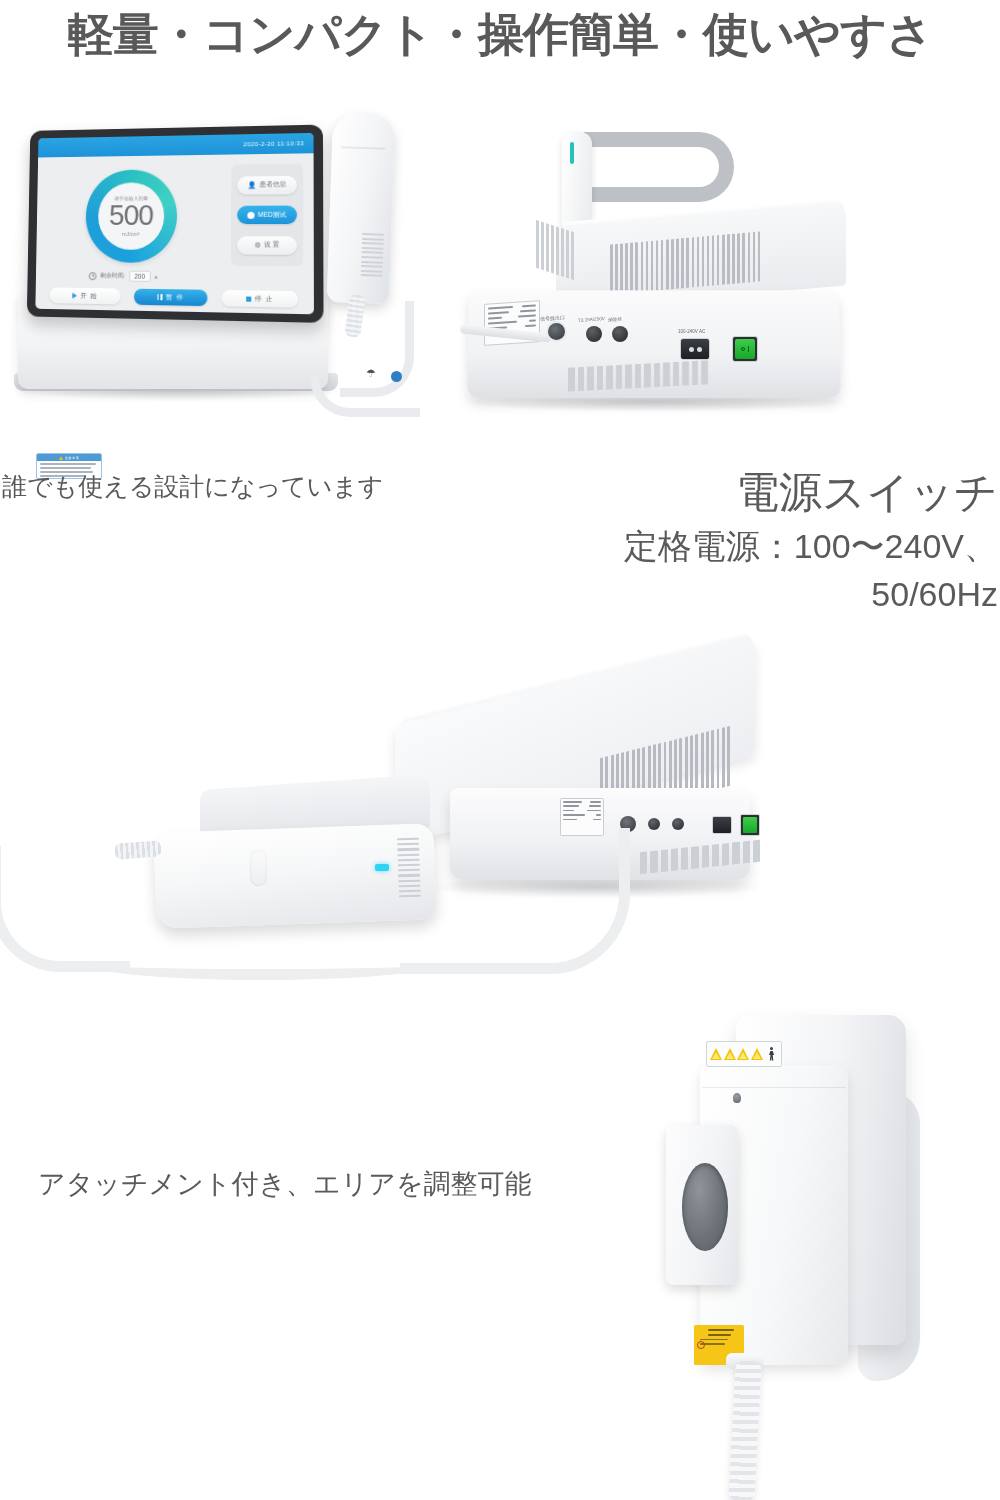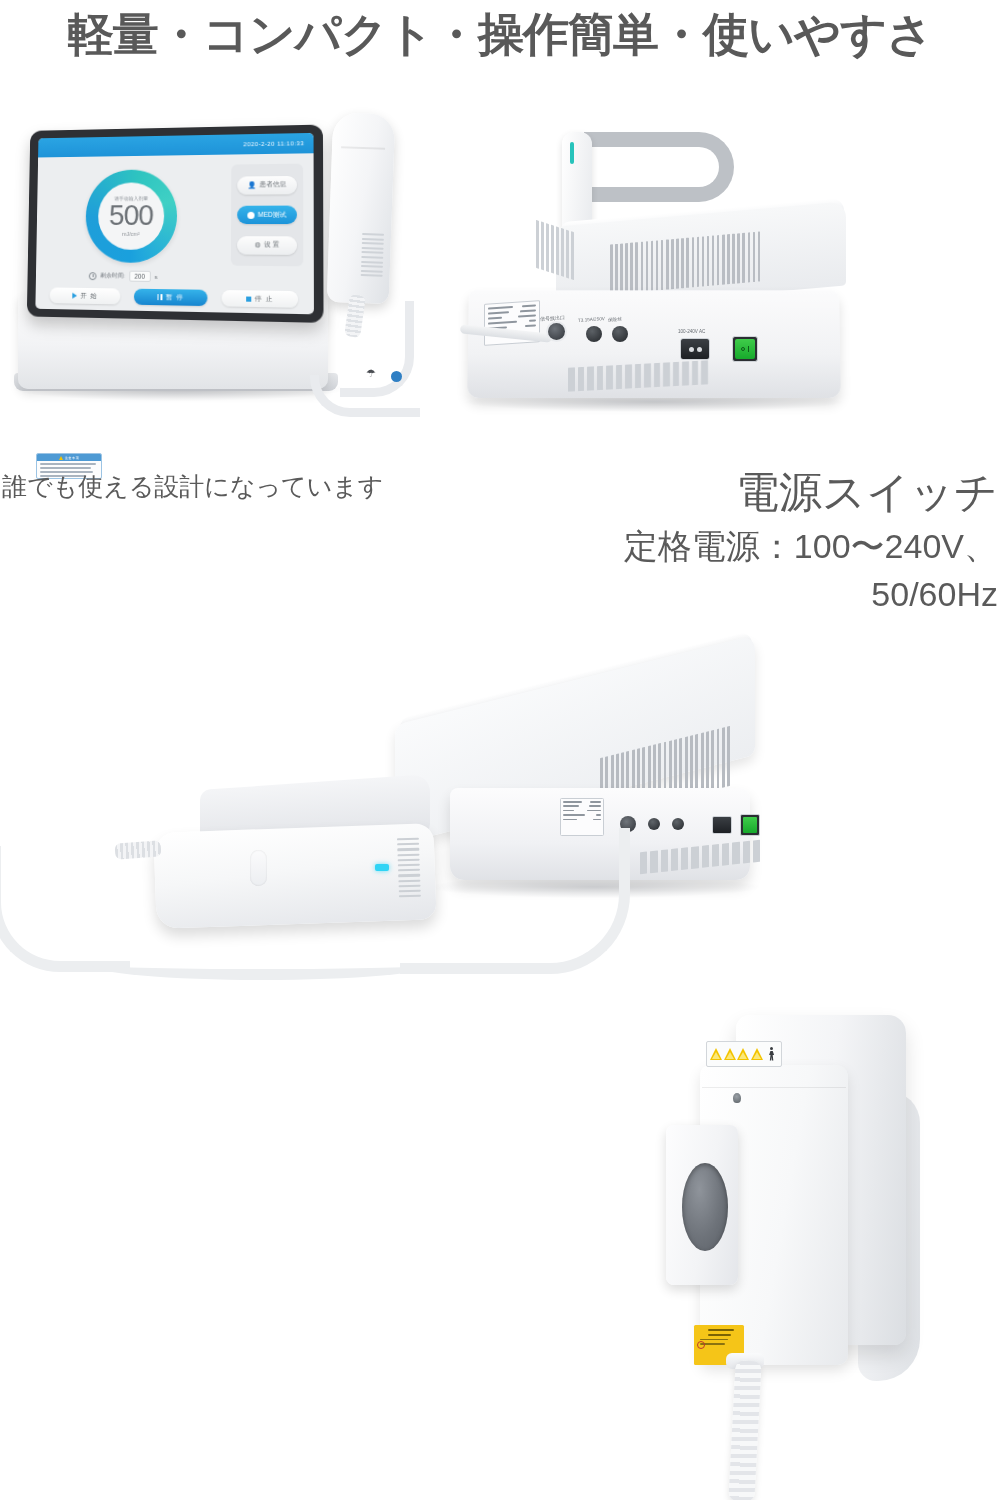--- a/index.html
+++ b/index.html
@@ -837,20 +837,21 @@
         <i></i>
         <i></i>
     </div>
 
     <div class="p3-cable-left"></div>
     <div class="p3-cable-bottom"></div>
     <div class="p3-cable-right"></div>
   </div>
 
   <div class="cap-hp">
+    <div class="sec-line">アタッチメント付き、エリアを調整可能</div>
   </div>
 
   <div class="photo" id="photo-hp">
     <div class="hp-grip"></div>
     <div class="hp-back"></div>
     <div class="hp-front"></div>
     <div class="hp-seam-line"></div>
     <div class="hp-pinhole"></div>
 
     <div class="hp-warn-strip">

